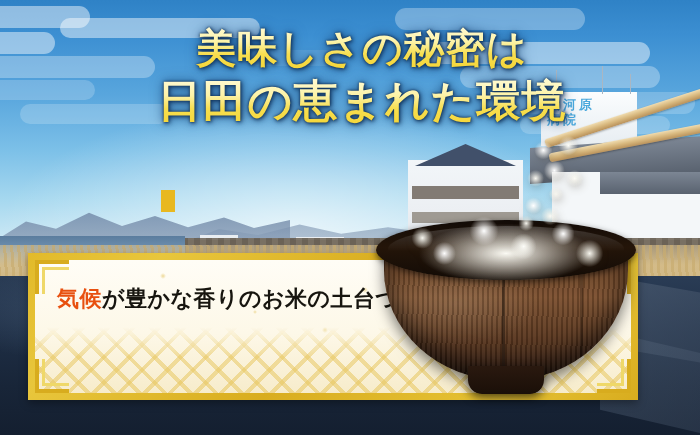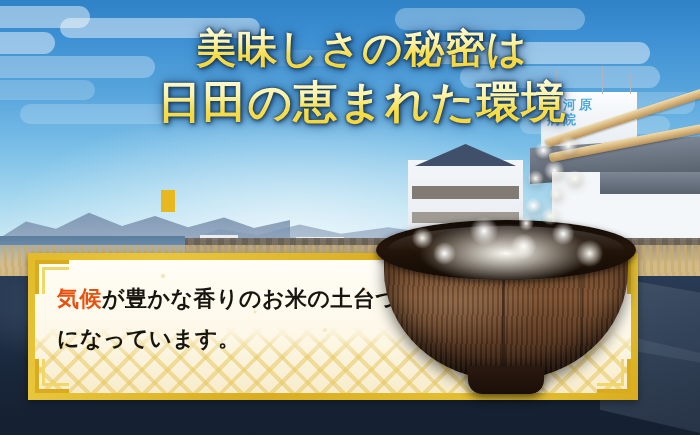--- a/index.html
+++ b/index.html
@@ -150,21 +150,21 @@
   .title .l1, .title .l2 {
     display:block;
     background:linear-gradient(to bottom,#fffce0 0%,#fdf3a8 38%,#f7de4f 62%,#f5d431 100%);
     -webkit-background-clip:text;
     background-clip:text;
     color:transparent;
     -webkit-text-fill-color:transparent;
     filter:drop-shadow(0 0 1px #14365c) drop-shadow(1px 1px 2px rgba(10,40,80,.85)) drop-shadow(0 0 6px rgba(12,52,102,.55));
   }
   .title .l1 { font-size:40px; line-height:52px; letter-spacing:1px; }
-  .title .l2 { font-size:44px; line-height:56px; letter-spacing:1px; }
+  .title .l2 { font-size:44px; line-height:56px; letter-spacing:1px;font-family:Liberation Serif, serif; }
 
   
   .panel {
     position:absolute; left:28px; top:253px; width:610px; height:147px;
     background:linear-gradient(135deg,#e2ba2a 0%,#e8c63c 18%,#d9ad1f 50%,#e6c235 82%,#d8ac1e 100%);
     padding:7px;
     box-shadow:0 3px 8px rgba(0,0,0,.35);
   }
   .panel-inner {
     position:relative; width:100%; height:100%;
@@ -407,21 +407,20 @@
       <div class="corner tr">
           <i></i>
           <i></i>
         </div>
       <div class="corner br">
           <i></i>
           <i></i>
         </div>
       <div class="panel-text" id="panel-text">
           <span class="ln"><span class="hl" style="color: rgb(232, 80, 15);">気候</span><span>が豊かな香りのお米の土台づくり</span></span>
-          <span class="ln"><span>になっています。</span></span>
         </div>
     </div>
   </div>
 
   <div class="bowl-wrap">
     <div class="bowl-body">
       <div class="grain"></div>
       <div class="seam" style="left:118px;"></div>
       <div class="seam" style="left:196px;opacity:.6;"></div>
     </div>

